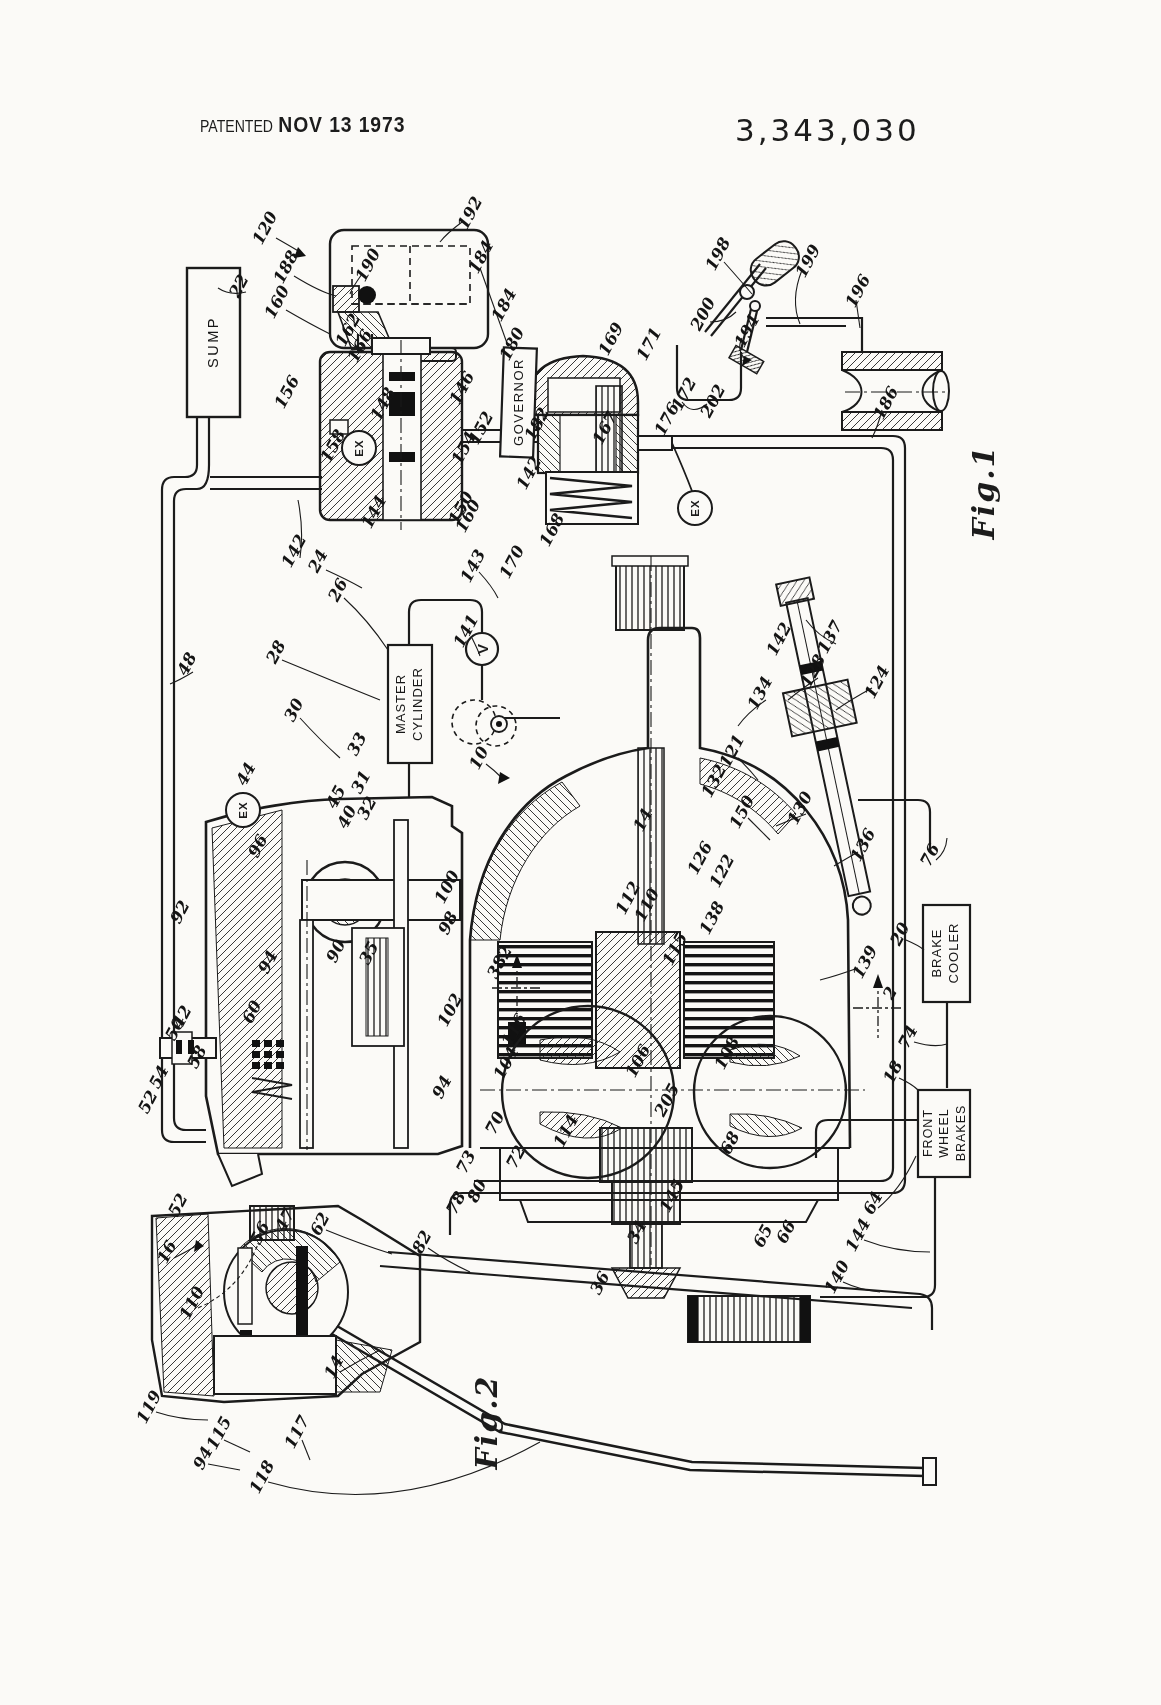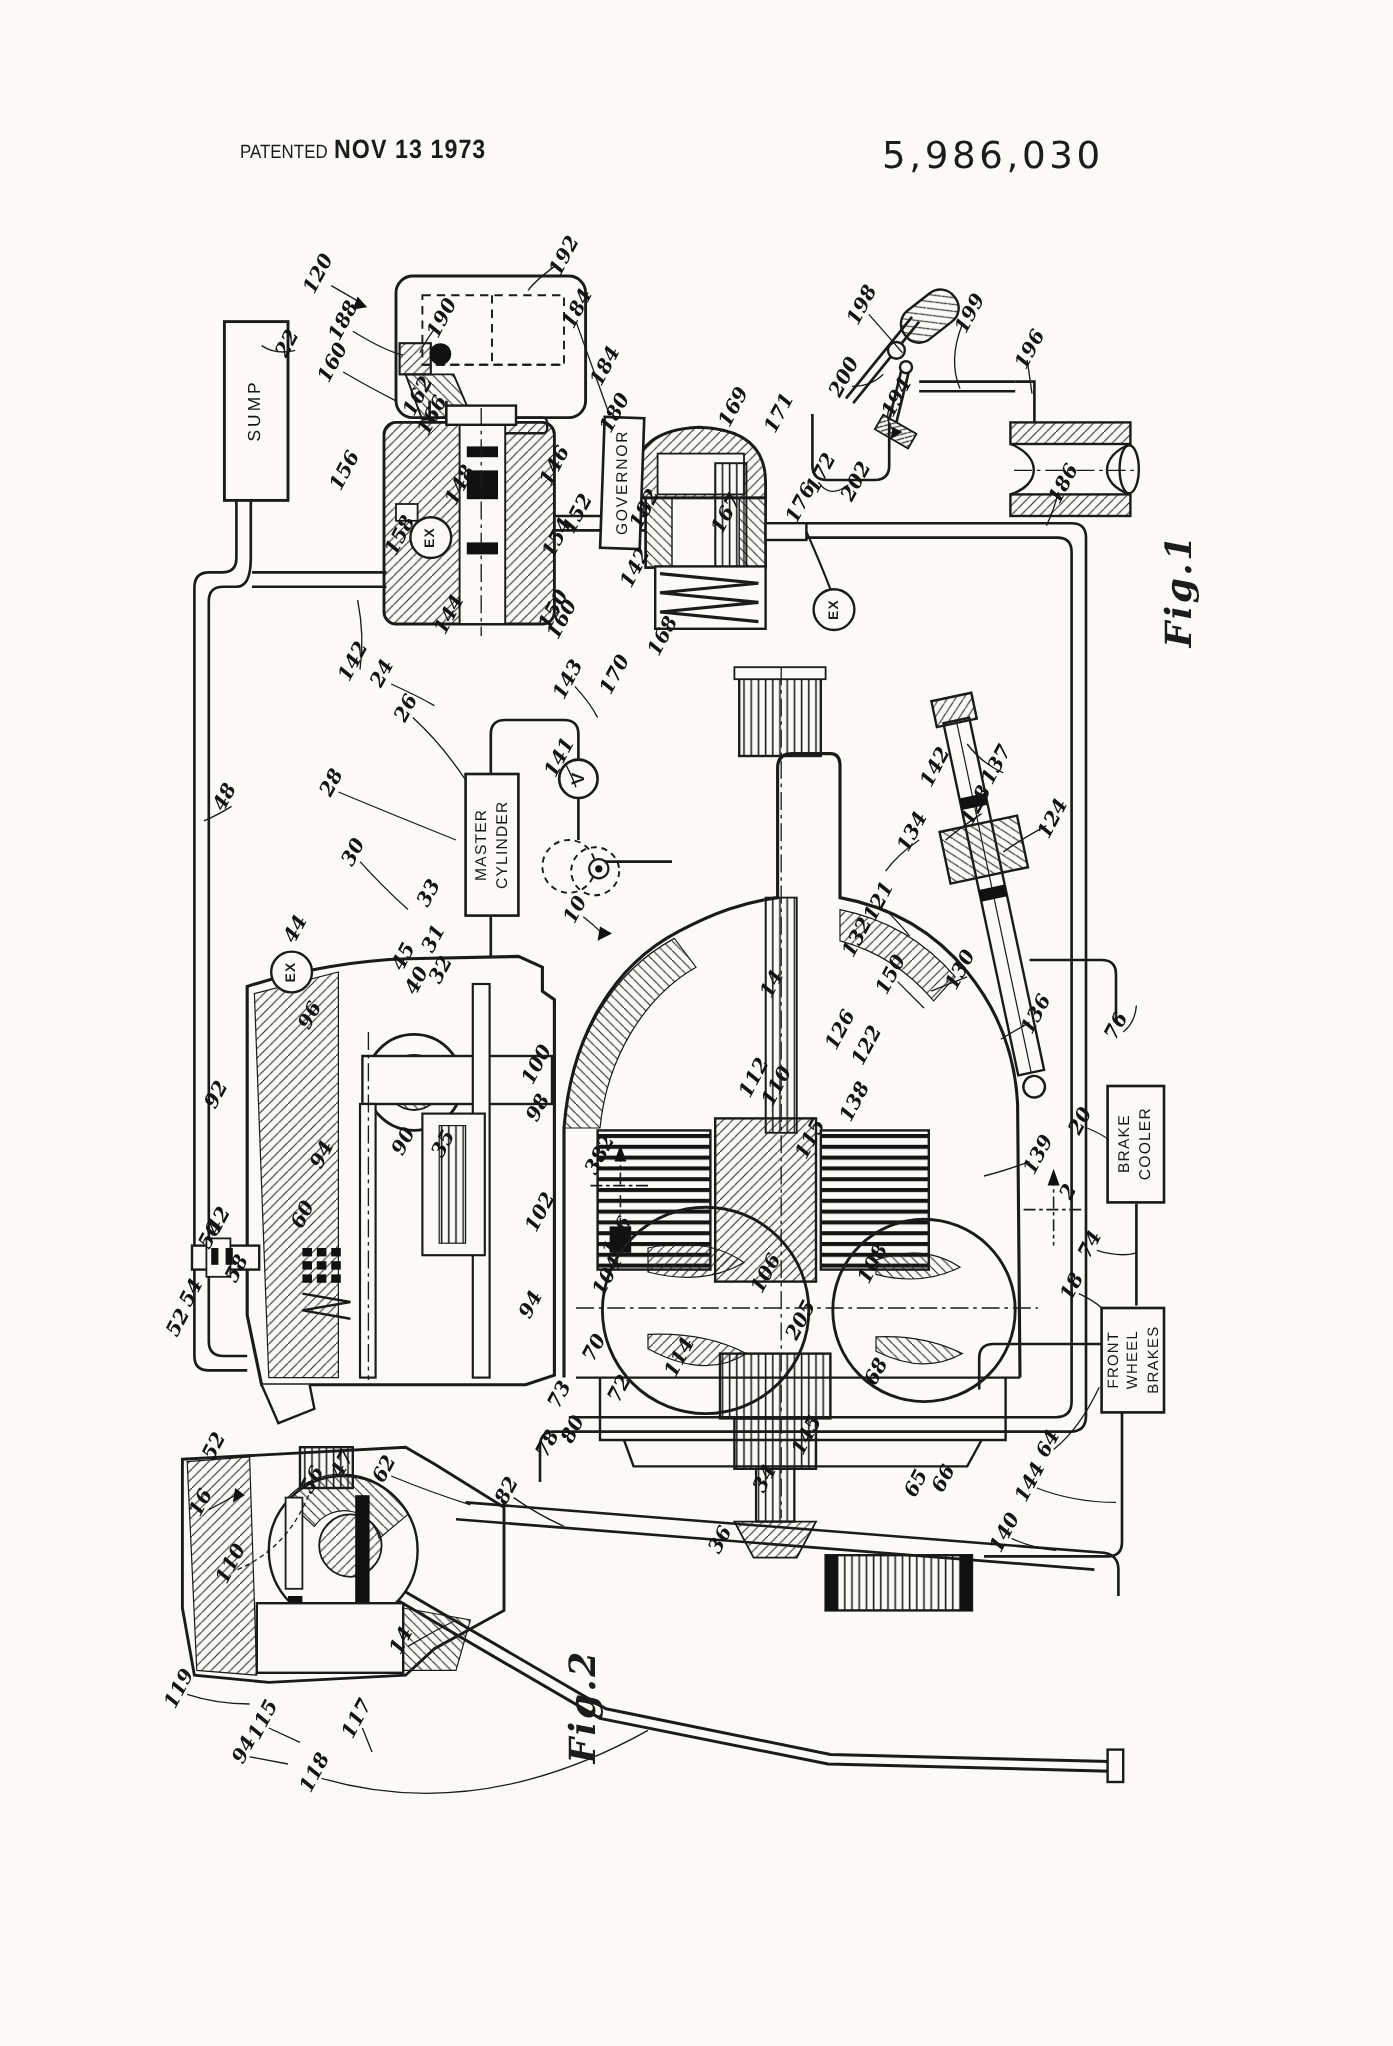--- a/index.html
+++ b/index.html
@@ -313,21 +313,21 @@
     <polygon points="196,1240 204,1246 194,1252" fill="#111" stroke="none"></polygon>
     <polygon points="500,772 510,778 498,784" fill="#111" stroke="none"></polygon>
     <polygon points="744,356 752,360 742,366" fill="#111" stroke="none"></polygon>
   </g>
 </svg>
 
 <div class="hdr-left">
   <span>PATENTED</span>
   <span class="hdr-date">NOV 13 1973</span>
 </div>
-<div class="hdr-num">5,986,030</div>
+<div class="hdr-num">3,343,030</div>
 
 <div class="vlabel" style="left:213px;top:342px;">SUMP</div>
 <div class="vlabel" style="left:519px;top:402px;font-size:13px;letter-spacing:1.5px;">GOVERNOR</div>
 <div class="vlabel" style="left:410px;top:704px;font-size:13px;letter-spacing:1px;">MASTER
 CYLINDER</div>
 <div class="vlabel" style="left:946px;top:953px;font-size:13px;letter-spacing:1px;">BRAKE
 COOLER</div>
 <div class="vlabel" style="left:944px;top:1133px;font-size:12.5px;letter-spacing:1px;">FRONT
 WHEEL
 BRAKES</div>

